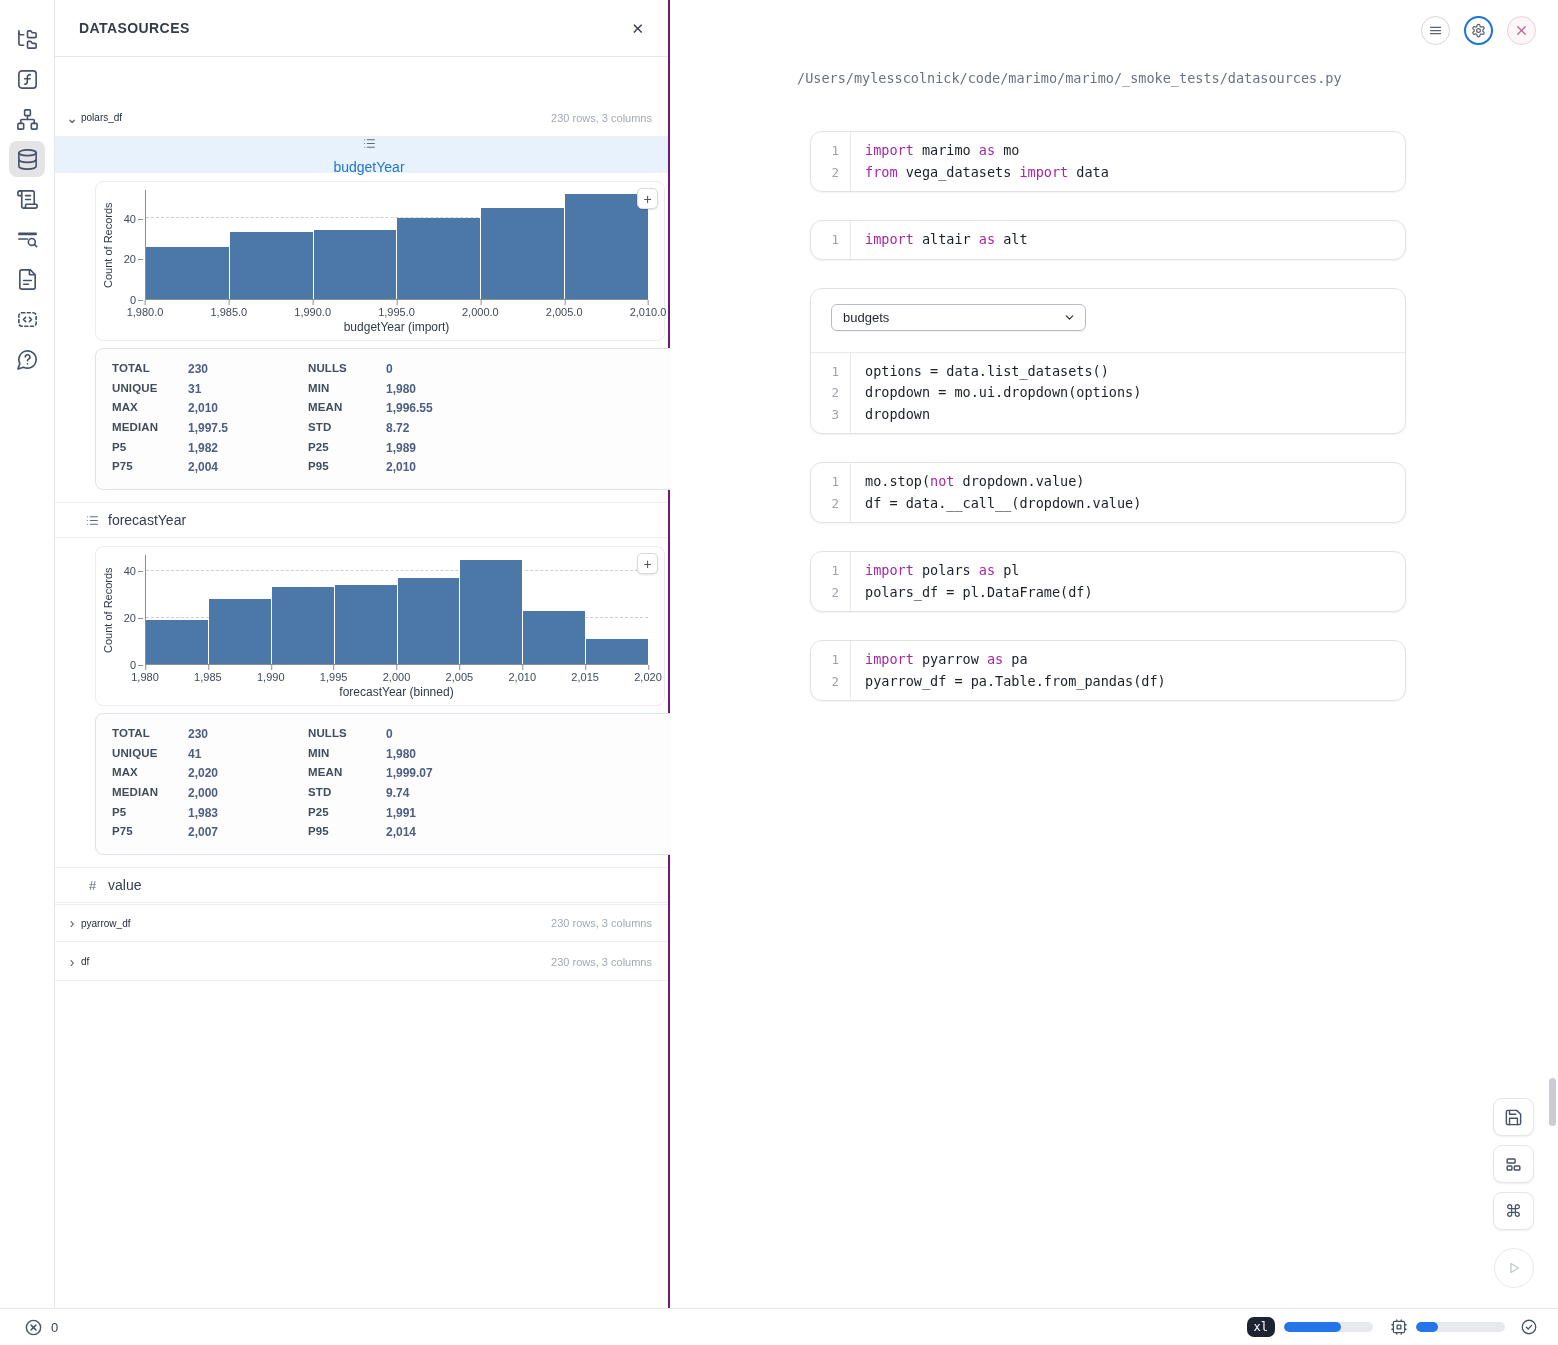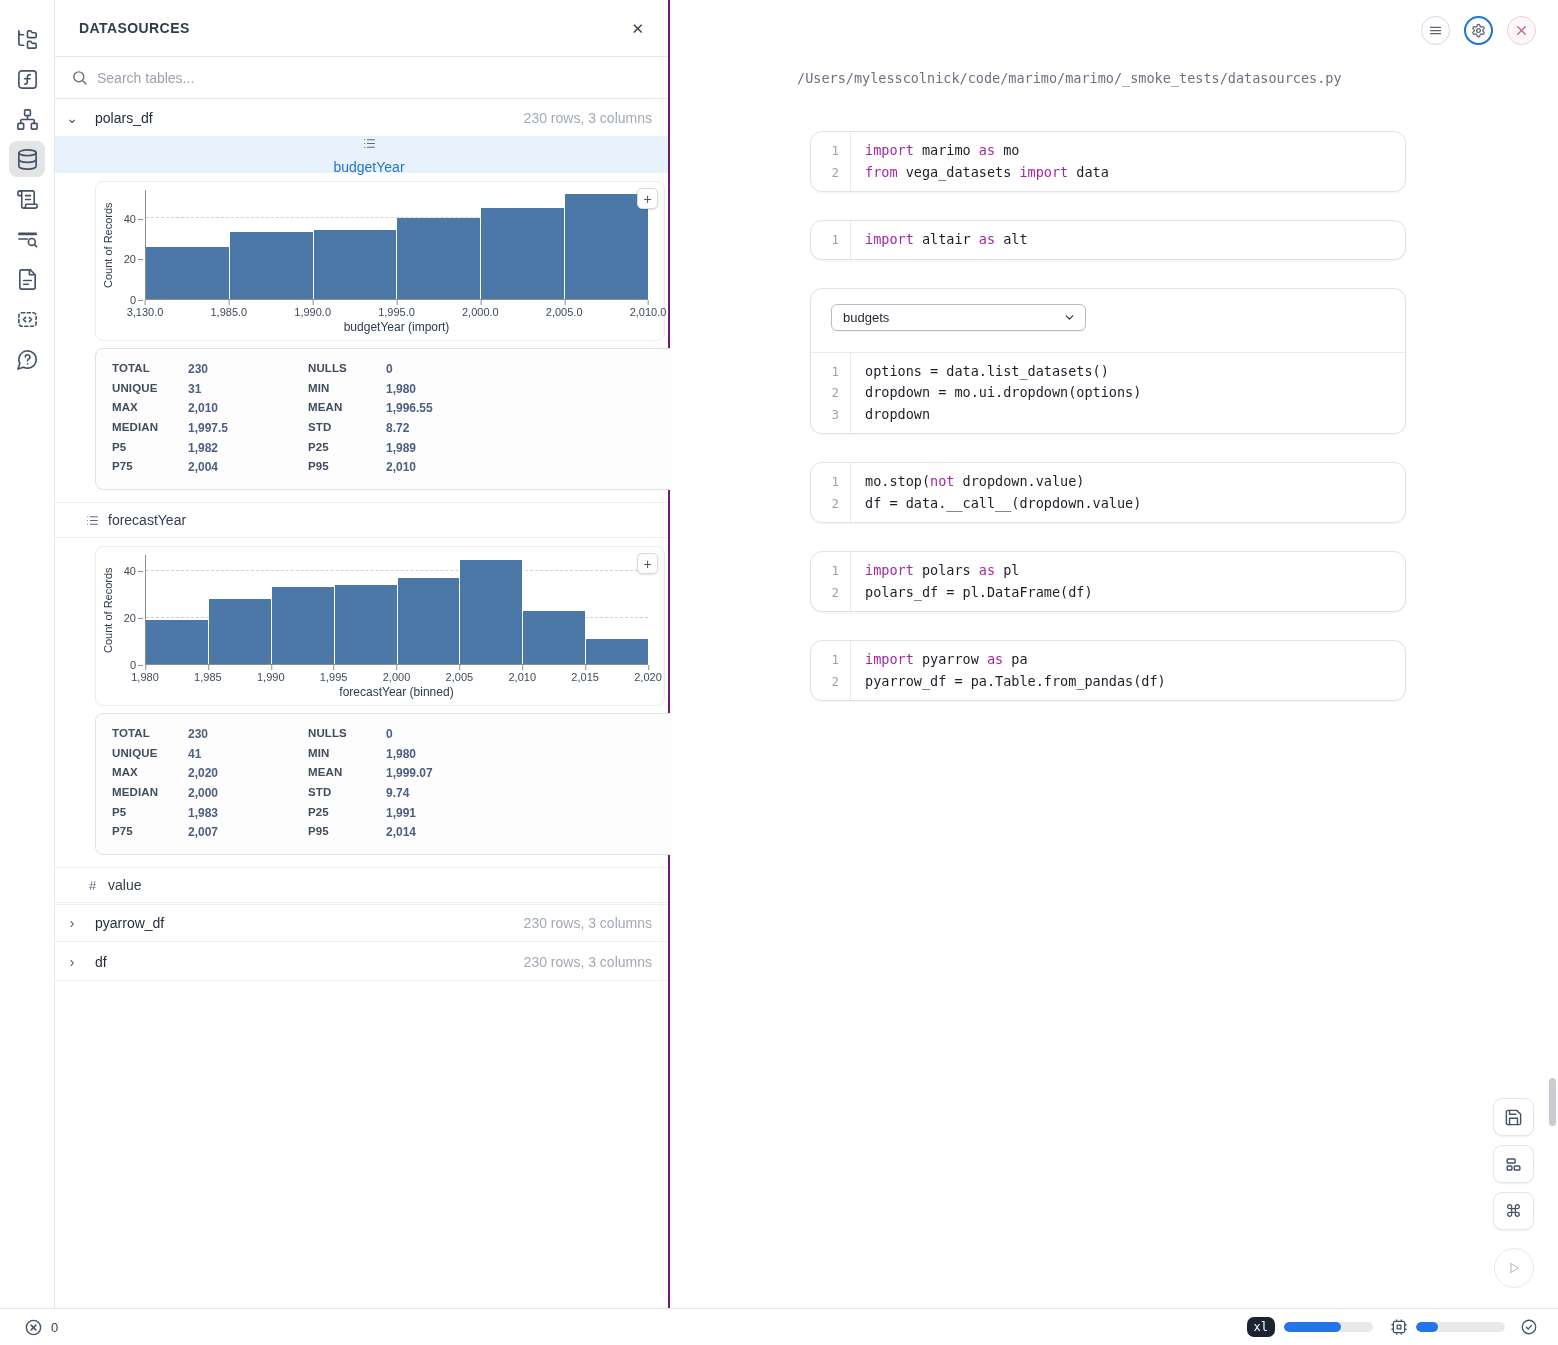--- a/index.html
+++ b/index.html
@@ -17,22 +17,22 @@
   .panel-header { position:absolute; left:0; top:0; width:100%; height:57px; border-bottom:1px solid #e5e7eb; display:flex; align-items:center; justify-content:space-between; padding:0 24px; }
   .panel-title { font-size:14px; font-weight:700; letter-spacing:.03em; color:#323c4d; }
   .panel-close { font-size:15px; color:#374151; cursor:pointer; line-height:1; }
   .search-row { position:absolute; left:0; top:57px; width:100%; height:42px; border-bottom:1px solid #e5e7eb; display:flex; align-items:center; padding:0 16px; gap:9px; }
   .search-row svg { width:17px; height:17px; stroke:#6b7280; fill:none; stroke-width:2; stroke-linecap:round; }
   .search-input { border:none; outline:none; flex:1; font-size:14px; color:#374151; font-family:"Liberation Sans", sans-serif; }
   .search-input::placeholder { color:#9ca3af; }
 
   .tbl-row { position:absolute; left:0; width:100%; height:38px; display:flex; align-items:center; padding:0 16px 0 8px; border-bottom:1px solid #eceff3; cursor:pointer; }
   .tbl-row .chev { width:18px; display:flex; justify-content:center; color:#4b5563; font-size:14px; }
-  .tbl-name { font-size:14px; color:#1f2937; margin-left:14px; }
-  .tbl-meta { margin-left:auto; font-size:14px; color:#a2a9b4; }
+  .tbl-name { font-size:10px; color:#1f2937; margin-left:0; }
+  .tbl-meta { margin-left:auto; font-size:11px; color:#a2a9b4; }
 
   .col-row { position:absolute; left:0; width:100%; height:36px; display:flex; align-items:center; padding:0 16px 0 31px; gap:9px; cursor:pointer; }
   .col-row.selected { background:#e8f2fc;flex-direction:column; }
   .col-row.selected .col-name { color:#2277cb; }
   .col-row.bordered { border-top:1px solid #eceff3; border-bottom:1px solid #eceff3; }
   .col-name { font-size:14px; color:#333d4d; }
   .col-type-icon svg { width:13px; height:13px; stroke:#5b6b7e; fill:none; stroke-width:2.1; stroke-linecap:round; display:block; }
   .hash-icon { font-size:13px; color:#5b6b7e; width:13px; text-align:center; }
 
   
@@ -179,27 +179,20 @@
         </svg>
       </div>
   </nav>
 
   <section class="panel">
     <div class="panel-header">
       <span class="panel-title">DATASOURCES</span>
       <span class="panel-close">✕</span>
     </div>
 
-    <div class="search-row">
-      <svg viewBox="0 0 24 24">
-          <circle cx="11" cy="11" r="7"></circle>
-          <path d="M21 21l-4.8-4.8"></path>
-        </svg>
-      <input class="search-input" placeholder="Search tables..." style="">
-    </div>
 
     <div class="tbl-row" style="top:99px;">
       <span class="chev">⌄</span>
       <span class="tbl-name">polars_df</span>
       <span class="tbl-meta">230 rows, 3 columns</span>
     </div>
 
     <div class="col-row selected" style="top:137px;">
       <span class="col-type-icon">
           <svg viewBox="0 0 24 24">
@@ -228,21 +221,21 @@
             <div class="bars">
               <div class="bar" style="height: 48.1481%; background: rgb(76, 120, 168);"></div>
               <div class="bar" style="height: 61.1111%; background: rgb(76, 120, 168);"></div>
               <div class="bar" style="height: 62.963%; background: rgb(76, 120, 168);"></div>
               <div class="bar" style="height: 74.0741%; background: rgb(76, 120, 168);"></div>
               <div class="bar" style="height: 83.3333%; background: rgb(76, 120, 168);"></div>
               <div class="bar" style="height: 96.2963%; background: rgb(76, 120, 168);"></div>
             </div>
           </div>
         <div class="xaxis">
-            <span class="xtick" style="left: 0%;">3,130.0</span>
+            <span class="xtick" style="left: 0%;">1,980.0</span>
             <span class="xtick" style="left: 16.6667%;">1,985.0</span>
             <span class="xtick" style="left: 33.3333%;">1,990.0</span>
             <span class="xtick" style="left: 50%;">1,995.0</span>
             <span class="xtick" style="left: 66.6667%;">2,000.0</span>
             <span class="xtick" style="left: 83.3333%;">2,005.0</span>
             <span class="xtick" style="left: 100%;">2,010.0</span>
           </div>
         <div class="xtitle">budgetYear (import)</div>
       </div>
       <div class="expand-btn">+</div>

